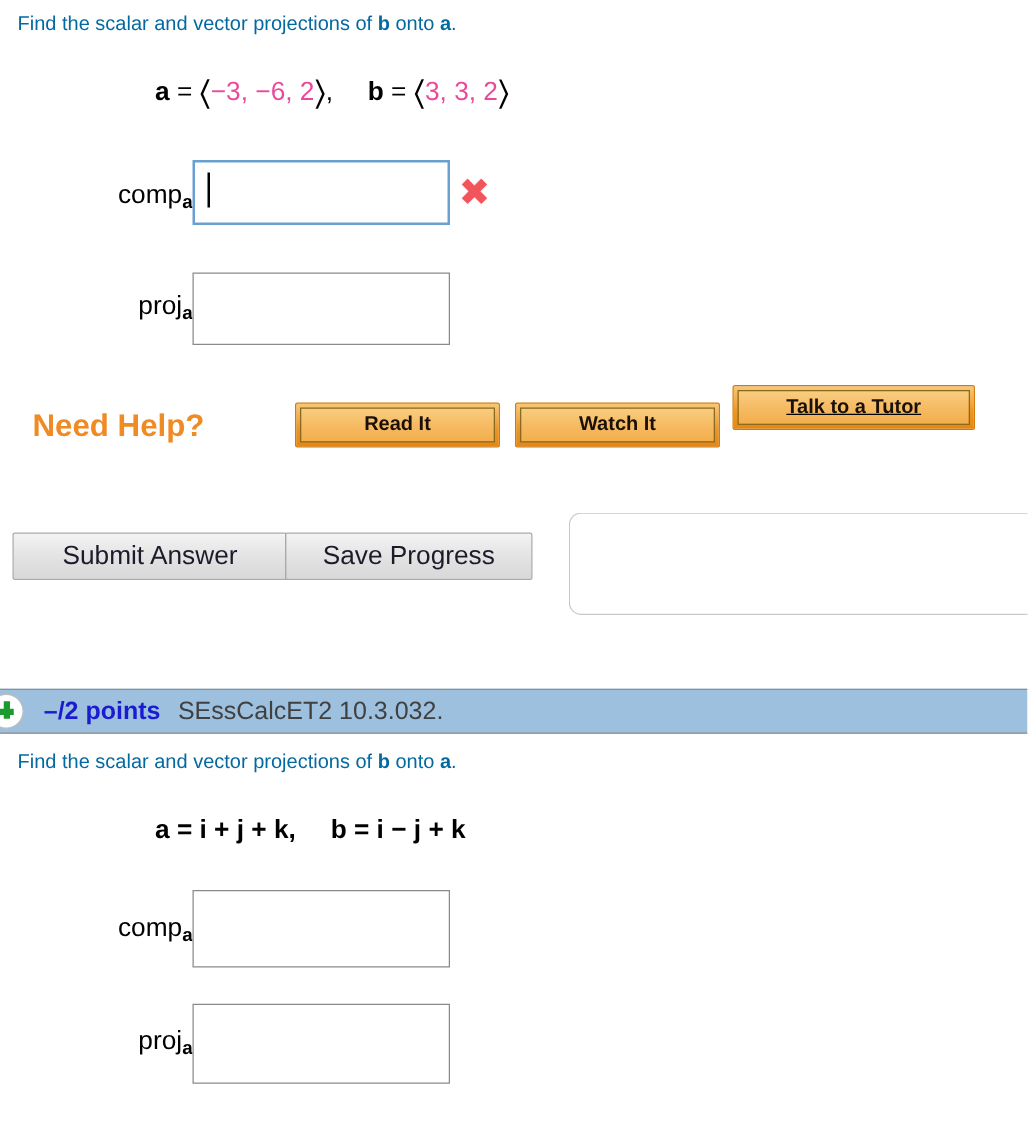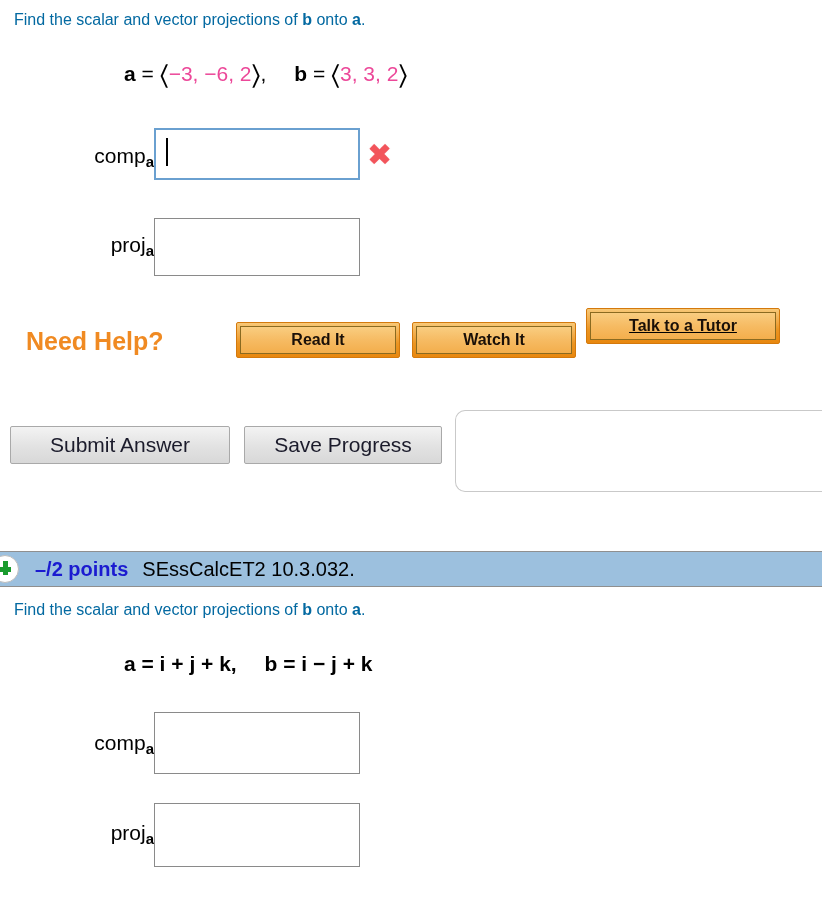--- a/index.html
+++ b/index.html
@@ -160,21 +160,21 @@
     align-items: center;
   }
   .points {
     font-size: 20px;
     font-weight: bold;
     color: #1b1bd0;
     white-space: nowrap;
   }
   .qid {
     font-size: 20px;
-    color: #000000;
+    color: #404040;
     white-space: nowrap;
   }
   .plus-icon {
     width: 26px;
     height: 26px;
     border-radius: 50%;
     background: #ffffff;
     border: 1px solid #bdbdbd;
     position: relative;
     flex: none;
@@ -229,21 +229,21 @@
 </div>
 <div class="abs help-btn" style="left:586px; top:308px; width:194px;text-decoration:underline;">
   <div class="help-btn-inner">Talk to a Tutor</div>
 </div>
 
 <div class="abs panel-edge" style="left:455px; top:410px; width:380px; height:80px;"></div>
 
 <div class="abs form-btn" style="left:10px; top:426px; width:220px;text-align:center;">
   <span>Submit Answer</span>
 </div>
-<div class="abs form-btn" style="left:244px; top:426px; width:198px;">
+<div class="abs form-btn" style="left:228px; top:426px; width:198px;">
   <span>Save Progress</span>
 </div>
 
 <div class="abs blue-bar" style="left:0px; top:551px; width:822px; height:36px;">
   <div class="plus-icon" style="margin-left:-9px;"></div>
   <div class="points" style="margin-left:16px;">–/2 points</div>
   <div class="qid" style="margin-left:14px;">SEssCalcET2 10.3.032.</div>
 </div>
 
 <div class="abs prompt" style="left:14px; top:598px;">

